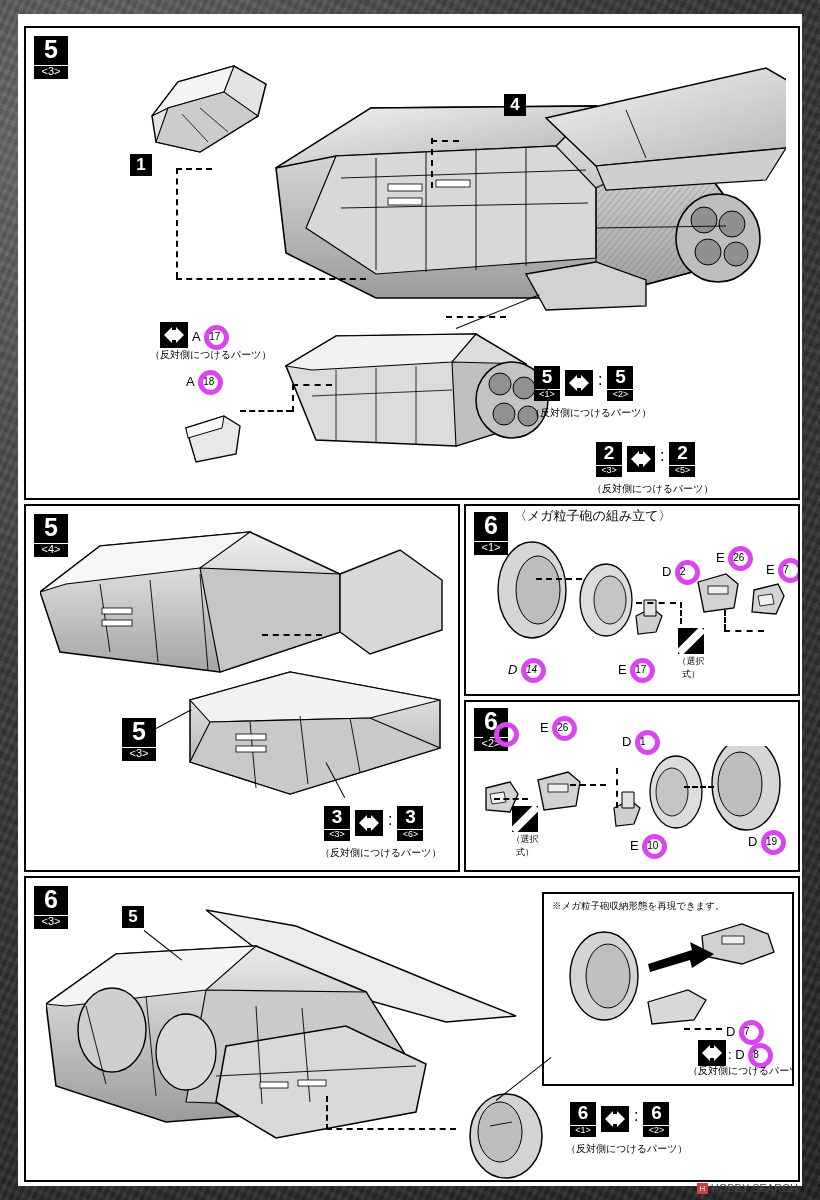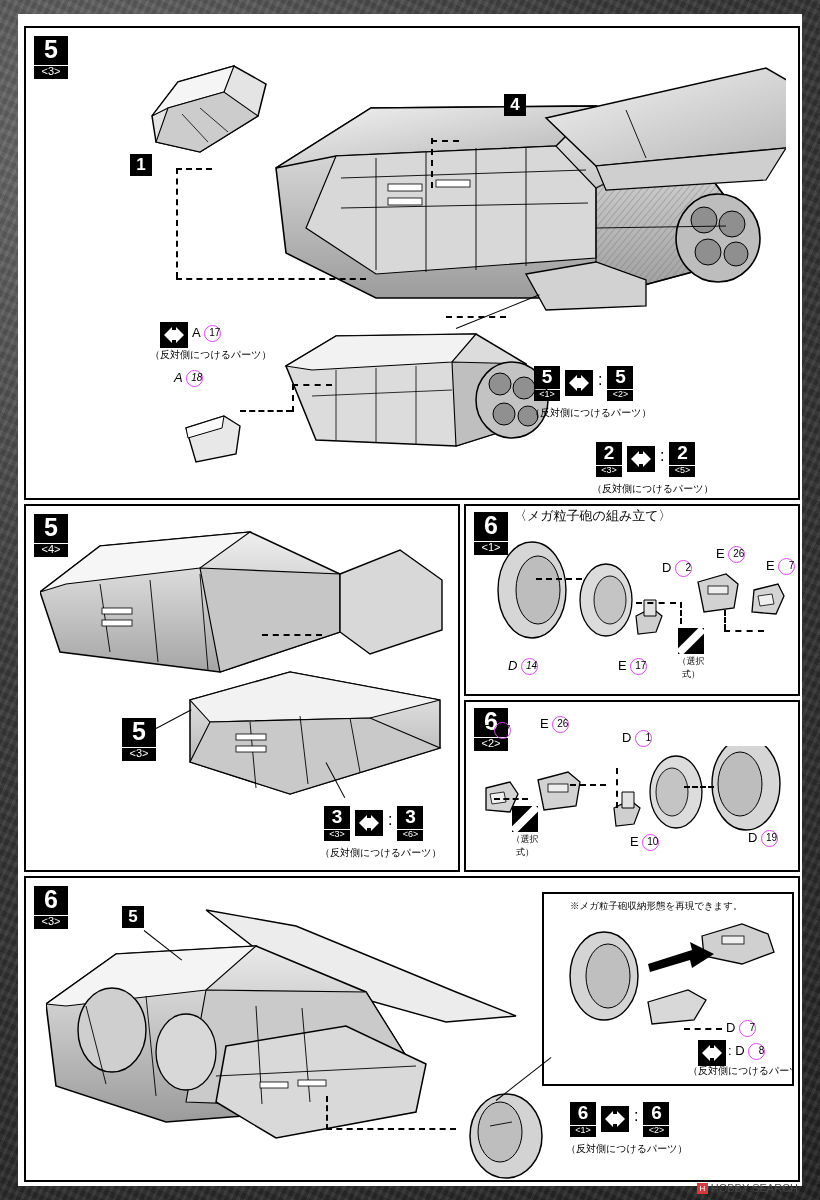--- a/index.html
+++ b/index.html
@@ -68,33 +68,33 @@
     transform:rotate(-45deg);
   }
   .selecticon .lbl{
     position:absolute;left:-6px;top:27px;width:38px;text-align:center;
     font-size:9px;color:#000;
   }
 
   
   .partlbl{position:absolute;font-size:13px;color:#000;white-space:nowrap;}
   .circ{
-    display:inline-block;border:1px solid #d946ef;border-radius:50%;
-    width:15px;height:15px;line-height:14px;text-align:right;font-size:10px;
+    display:inline-block;border:5px solid #d946ef;border-radius:50%;
+    width:15px;height:15px;line-height:14px;text-align:left;font-size:10px;
     vertical-align:1px;
   }
   .note{position:absolute;font-size:10px;color:#000;white-space:nowrap;}
 
   
   .combo{position:absolute;display:flex;align-items:flex-start;gap:5px;}
   .combo .colon{font-size:16px;line-height:28px;}
   .combo-note{position:absolute;font-size:10px;white-space:nowrap;}
 
   .hdrtxt{position:absolute;font-size:13px;white-space:nowrap;}
-  .tinynote{position:absolute;font-size:9.5px;white-space:nowrap;margin-left:18px;}
+  .tinynote{position:absolute;font-size:9.5px;white-space:nowrap;}
 
   
   .dash{position:absolute;border-top:2px dashed #000;height:0;}
   .dashv{position:absolute;border-left:2px dashed #000;width:0;}
   .solid{position:absolute;border-top:1.5px solid #000;height:0;}
 
   
   .art{position:absolute;}
   .art svg{display:block;}
 
@@ -221,21 +221,21 @@
     <div class="callout" style="left:104px;top:126px;">1</div>
     <div class="callout" style="left:478px;top:66px;">4</div>
 
     <div class="mirror" style="left:134px;top:294px;">
         <span class="bar"></span>
       </div>
     <div class="partlbl" style="left:166px;top:297px;">
       <span>A</span>&nbsp;<span class="circ">17</span>
     </div>
     <div class="note" style="left:124px;top:320px;">（反対側につけるパーツ）</div>
-    <div class="partlbl" style="left:148px;top:342px;font-style:italic;">
+    <div class="partlbl" style="left:160px;top:342px;">
       <span>A</span>&nbsp;<span class="circ">18</span>
     </div>
 
     <div class="combo" style="left:508px;top:338px;">
       <div class="stepmark small" style="position:relative;left:0;top:0;">
         <span class="num">5</span>
         <span class="sub">&lt;1&gt;</span>
       </div>
       <div class="mirror" style="position:relative;left:0;top:4px;">
           <span class="bar"></span>

